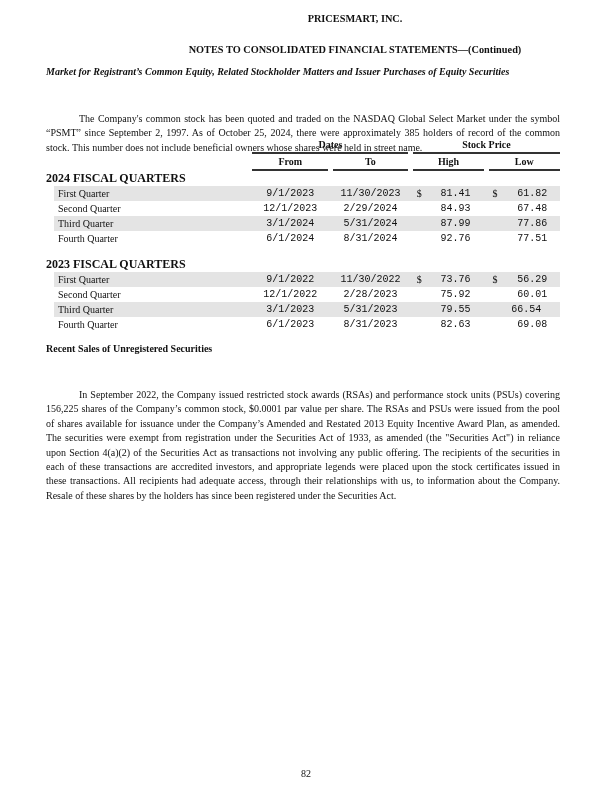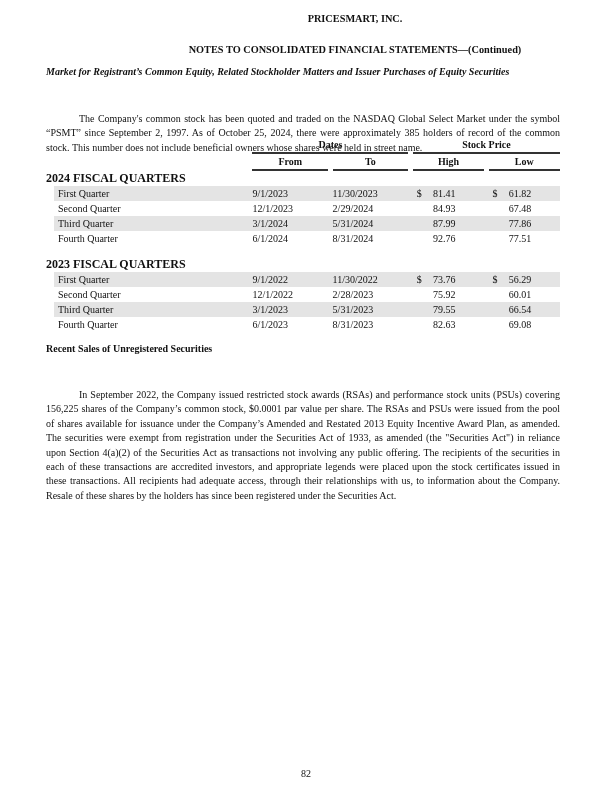--- a/index.html
+++ b/index.html
@@ -25,21 +25,21 @@
 
   table.q {
     position: absolute; left: 54px; width: 506px; border-collapse: separate; border-spacing: 0;
     font-size: 10px;
   }
   table.q td { padding: 0; height: 15px; line-height: 15px; white-space: nowrap; }
   .grp { font-weight: bold; text-align: center; font-family: Liberation Serif, serif; }
   .grp-line { border-bottom: 2px solid #333333; }
   .colh { font-weight: bold; text-align: center; }
   .colh-line { border-bottom: 2px solid #333333; }
-  .num { text-align: left; }
+  .num { text-align: center; font-family: Liberation Mono, monospace; }
   .dollar { text-align: left; padding-left: 4px !important; }
   .shade td { background: #e4e4e4; }
   .sec-row td { font-weight: bold; font-size: 12px; }
   .gap { width: 4px; }
   .page-num { position: absolute; top: 768px; left: 0; width: 612px; text-align: center; font-size: 10px; }
 </style>
 </head>
 <body>
 
 <div class="hdr hdr1">PRICESMART, INC.</div>

